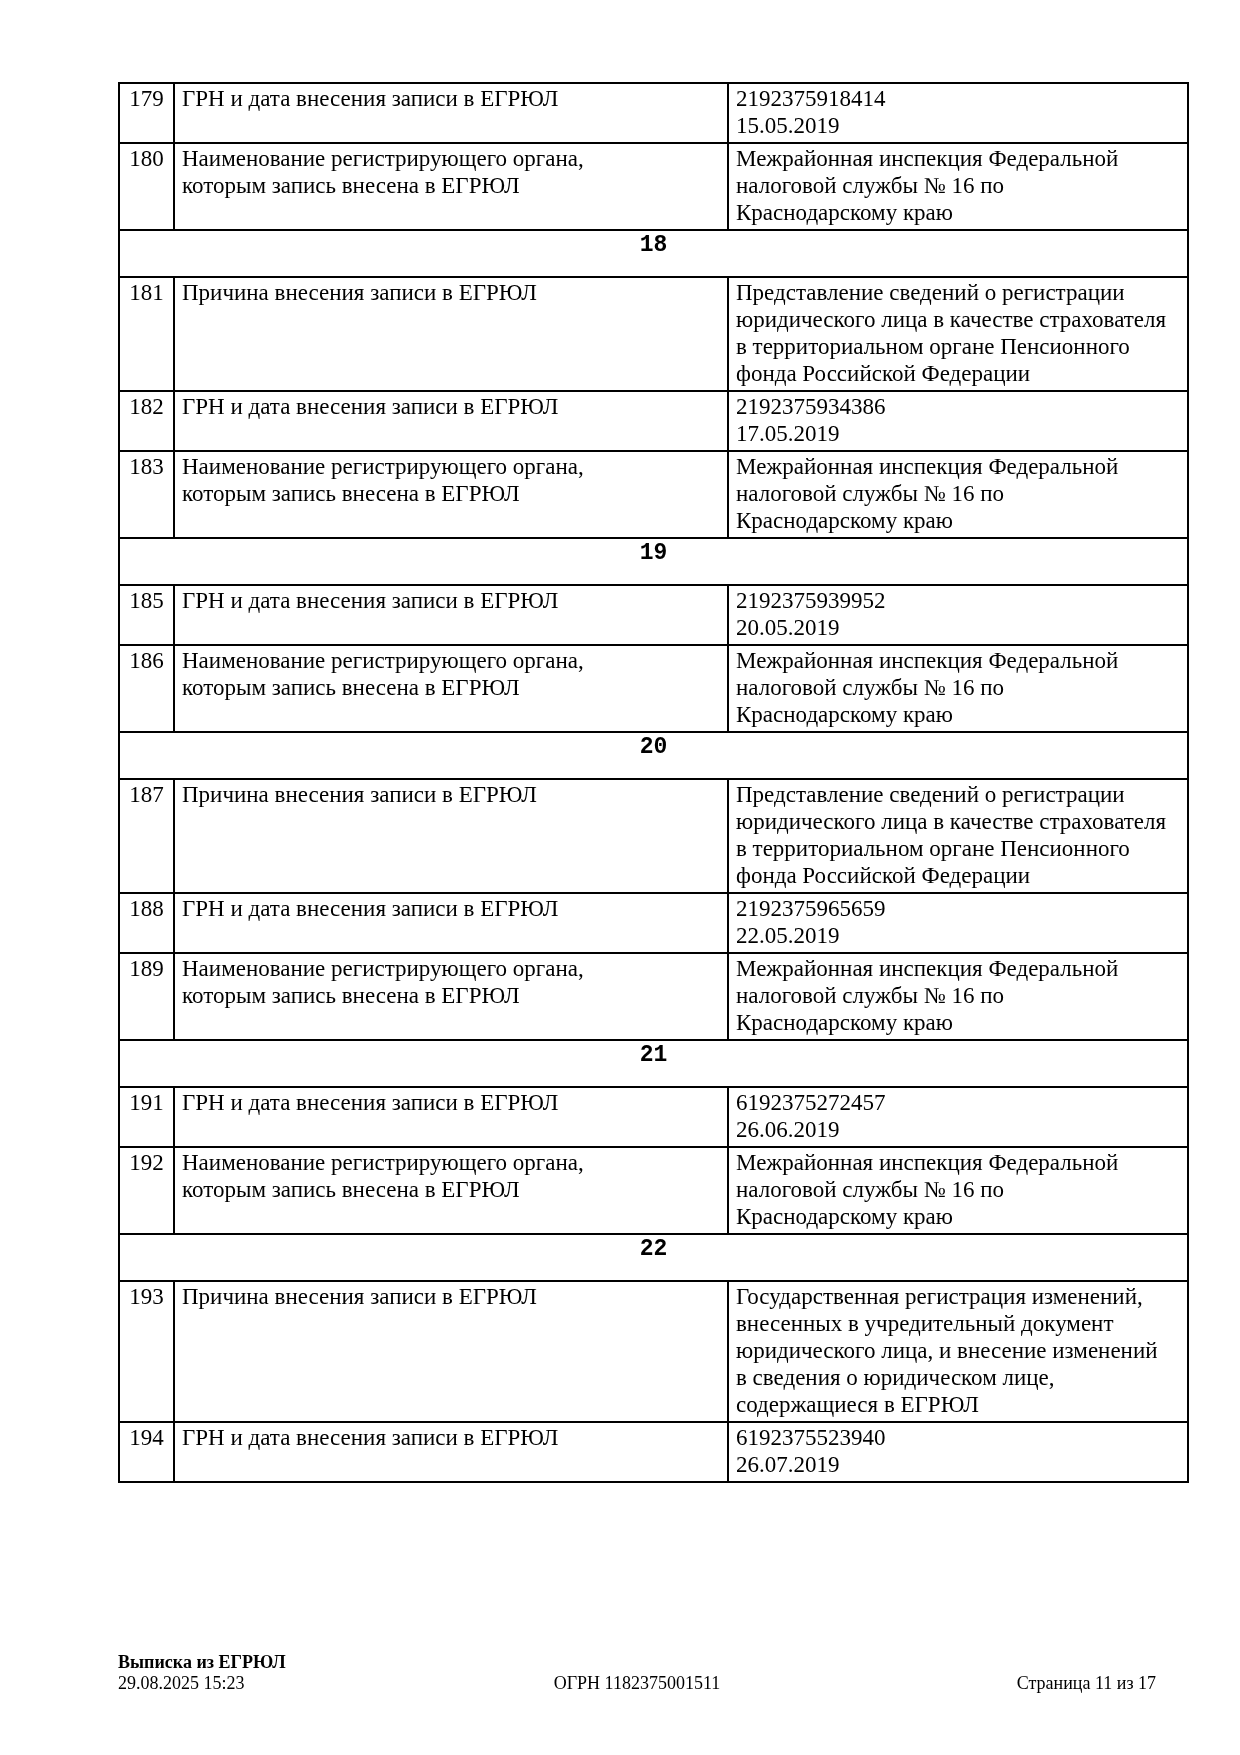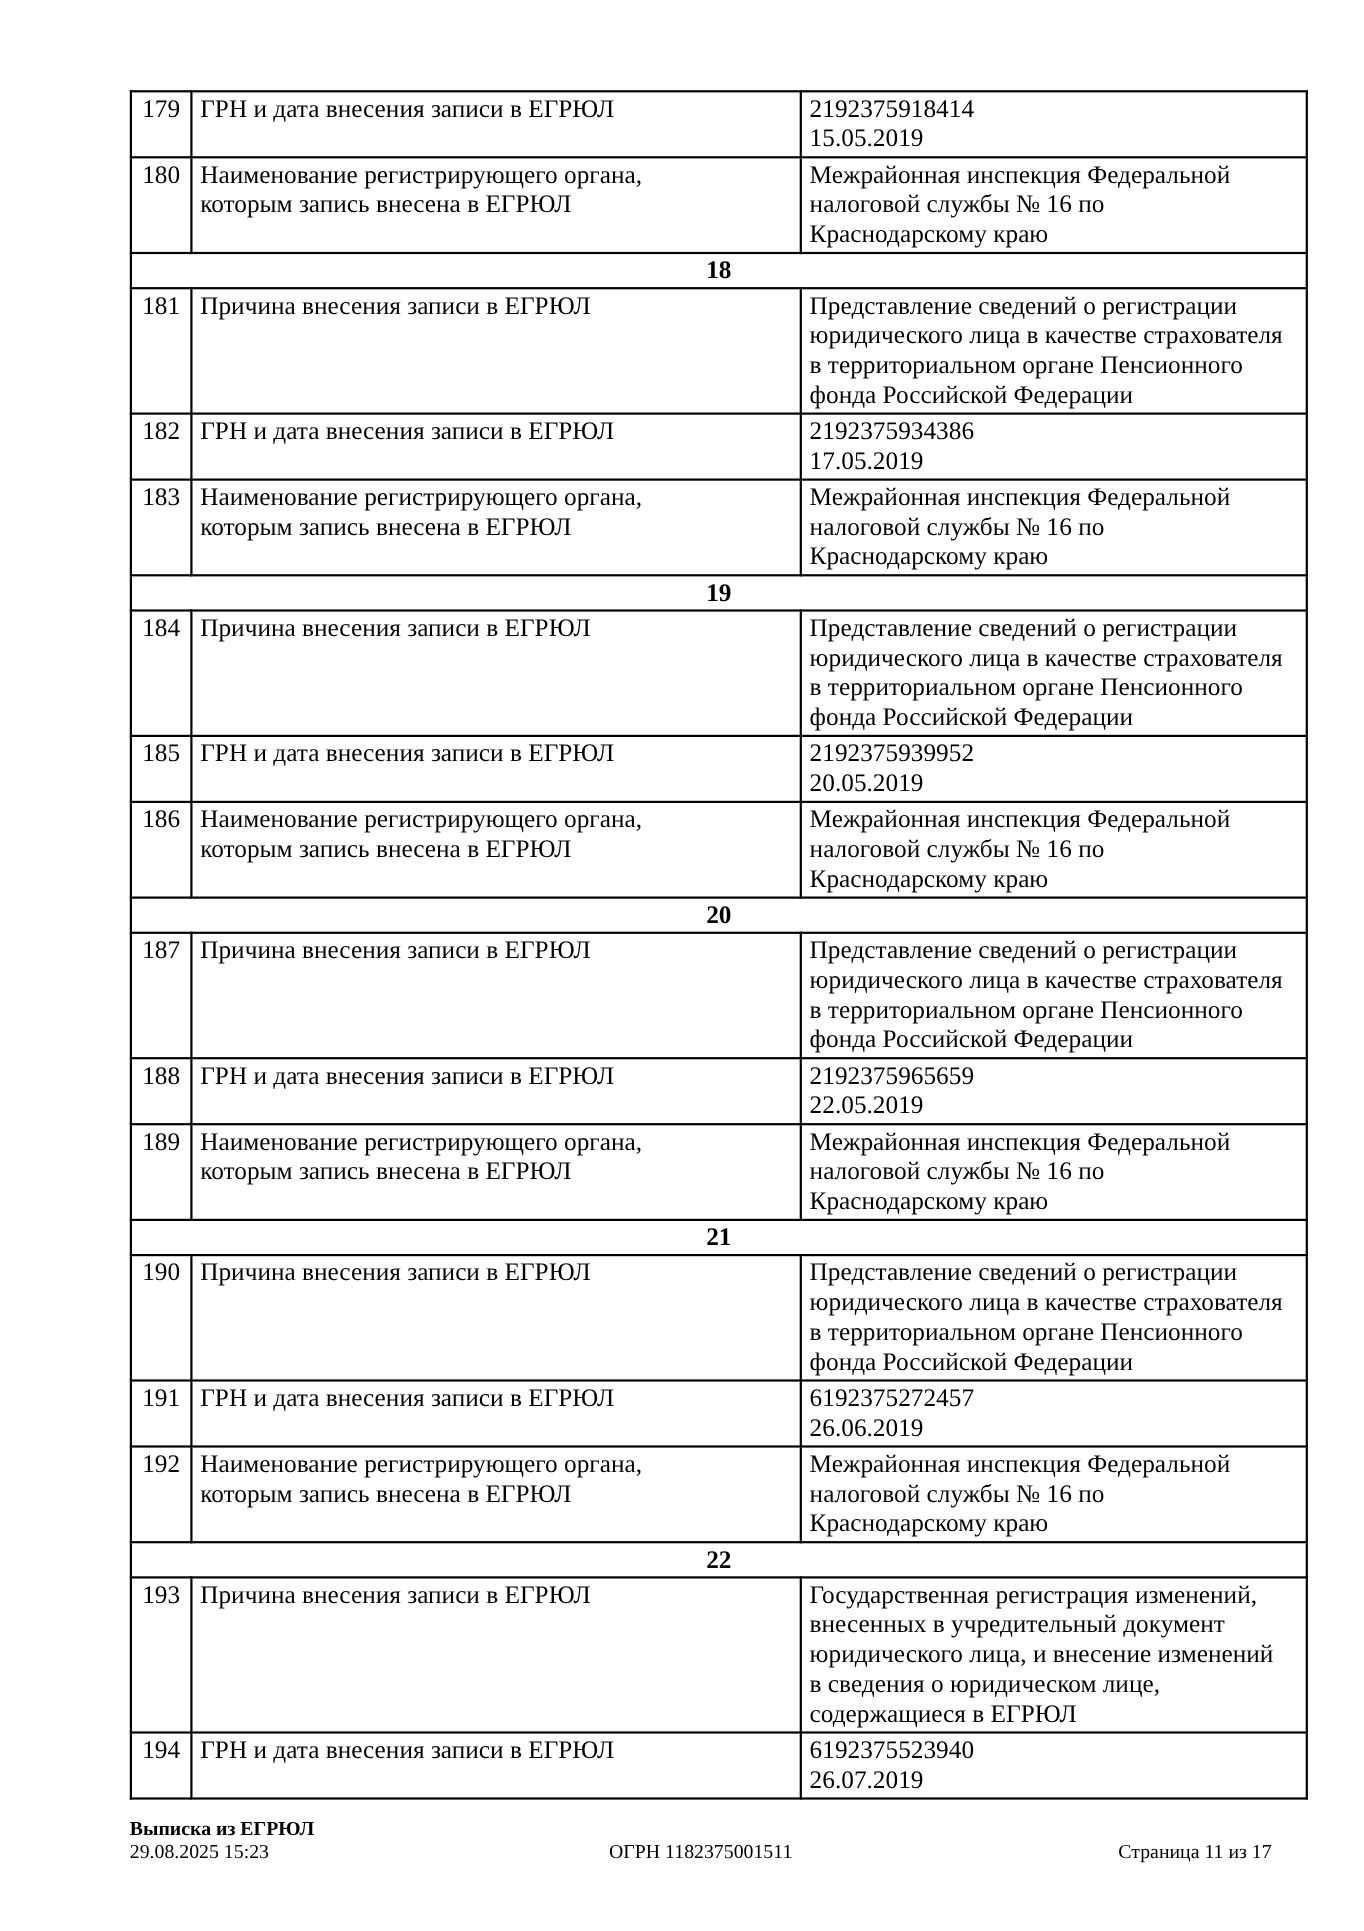--- a/index.html
+++ b/index.html
@@ -25,21 +25,21 @@
     white-space:pre-line;
     padding:1px 7px 3px 7px;
   }
   td.num   { width:55px;  text-align:center; padding-left:2px; padding-right:2px; }
   td.label { width:554px; }
   td.value { width:460px; }
   tr.section td {
     text-align:center;
     font-weight:bold;
     white-space:normal;
-    padding-top:1px; padding-bottom:2px;
+    padding-top:1px; padding-bottom:17px;font-family:Liberation Mono, monospace;
   }
   .footer {
     position:absolute; left:118px; top:1652px;
     width:1038px; height:42px;
     font-size:18px; line-height:21px;
   }
   .footer-left   { position:absolute; left:0; top:0; }
   .footer-title  { font-weight:bold; }
   .footer-center { position:absolute; left:0; top:21px; width:100%; text-align:center; }
   .footer-right  { position:absolute; right:0; top:21px; text-align:left; }
@@ -85,28 +85,20 @@
       <td class="label">Наименование регистрирующего органа,
 которым запись внесена в ЕГРЮЛ</td>
       <td class="value">Межрайонная инспекция Федеральной
 налоговой службы № 16 по
 Краснодарскому краю</td>
     </tr>
     <tr class="section">
       <td colspan="3">19</td>
     </tr>
     <tr>
-      <td class="num">184</td>
-      <td class="label">Причина внесения записи в ЕГРЮЛ</td>
-      <td class="value">Представление сведений о регистрации
-юридического лица в качестве страхователя
-в территориальном органе Пенсионного
-фонда Российской Федерации</td>
-    </tr>
-    <tr>
       <td class="num">185</td>
       <td class="label">ГРН и дата внесения записи в ЕГРЮЛ</td>
       <td class="value">2192375939952
 20.05.2019</td>
     </tr>
     <tr>
       <td class="num">186</td>
       <td class="label">Наименование регистрирующего органа,
 которым запись внесена в ЕГРЮЛ</td>
       <td class="value">Межрайонная инспекция Федеральной
@@ -133,28 +125,20 @@
     <tr>
       <td class="num">189</td>
       <td class="label">Наименование регистрирующего органа,
 которым запись внесена в ЕГРЮЛ</td>
       <td class="value">Межрайонная инспекция Федеральной
 налоговой службы № 16 по
 Краснодарскому краю</td>
     </tr>
     <tr class="section">
       <td colspan="3">21</td>
-    </tr>
-    <tr>
-      <td class="num">190</td>
-      <td class="label">Причина внесения записи в ЕГРЮЛ</td>
-      <td class="value">Представление сведений о регистрации
-юридического лица в качестве страхователя
-в территориальном органе Пенсионного
-фонда Российской Федерации</td>
     </tr>
     <tr>
       <td class="num">191</td>
       <td class="label">ГРН и дата внесения записи в ЕГРЮЛ</td>
       <td class="value">6192375272457
 26.06.2019</td>
     </tr>
     <tr>
       <td class="num">192</td>
       <td class="label">Наименование регистрирующего органа,

